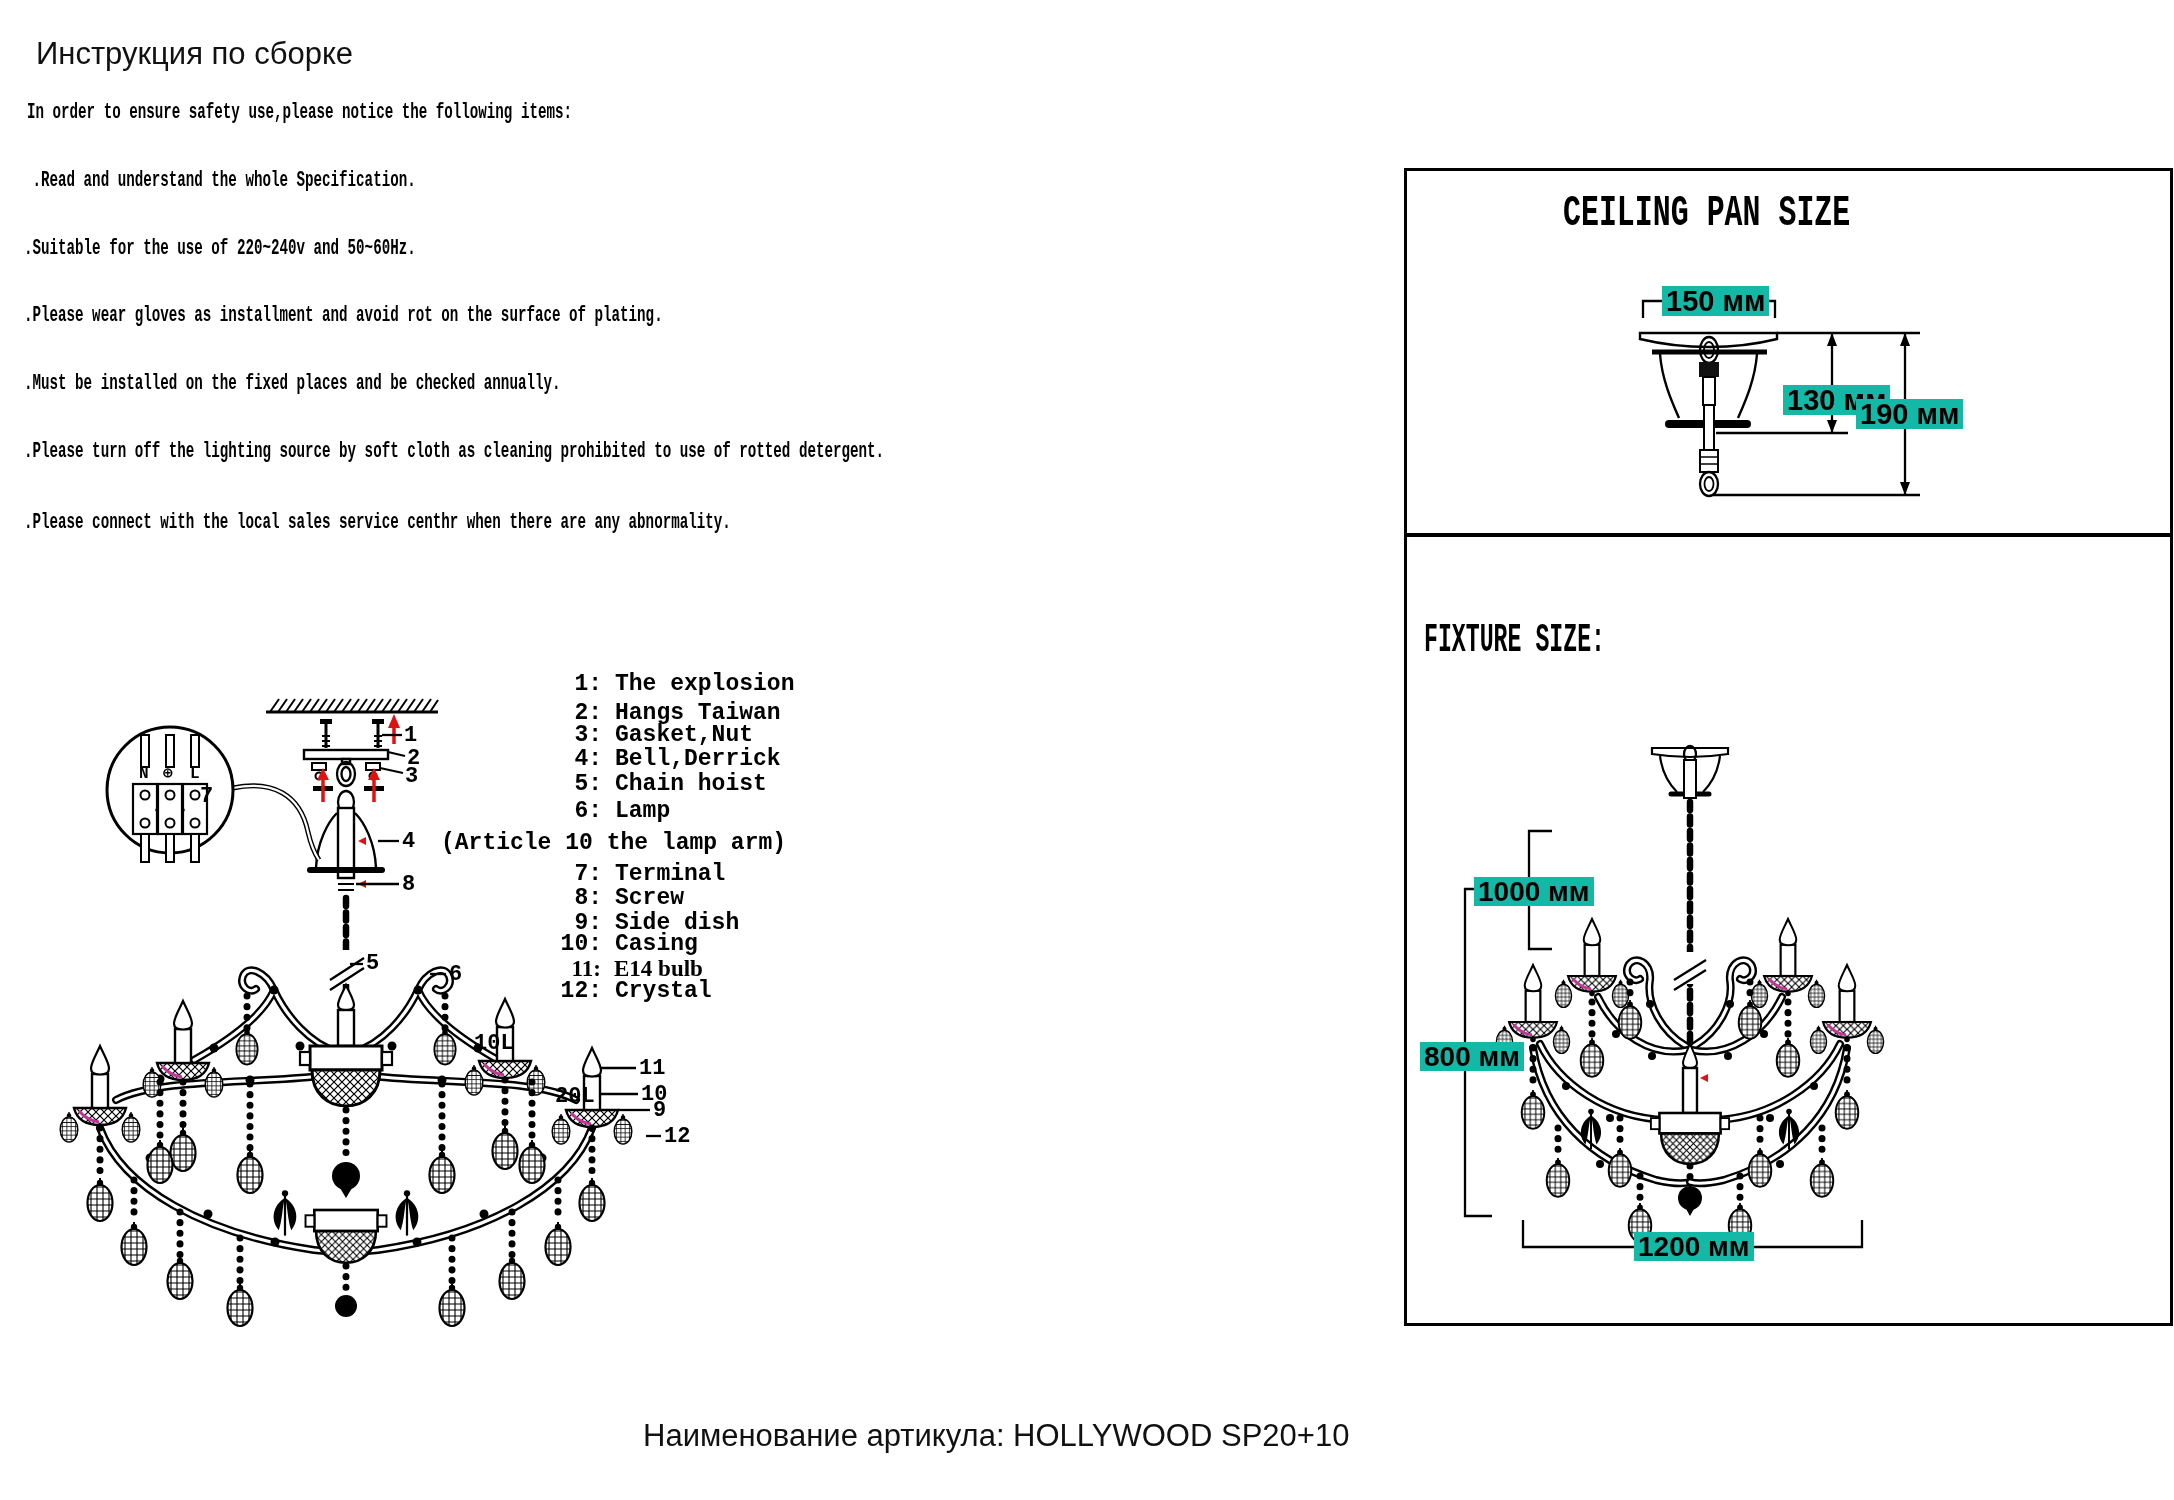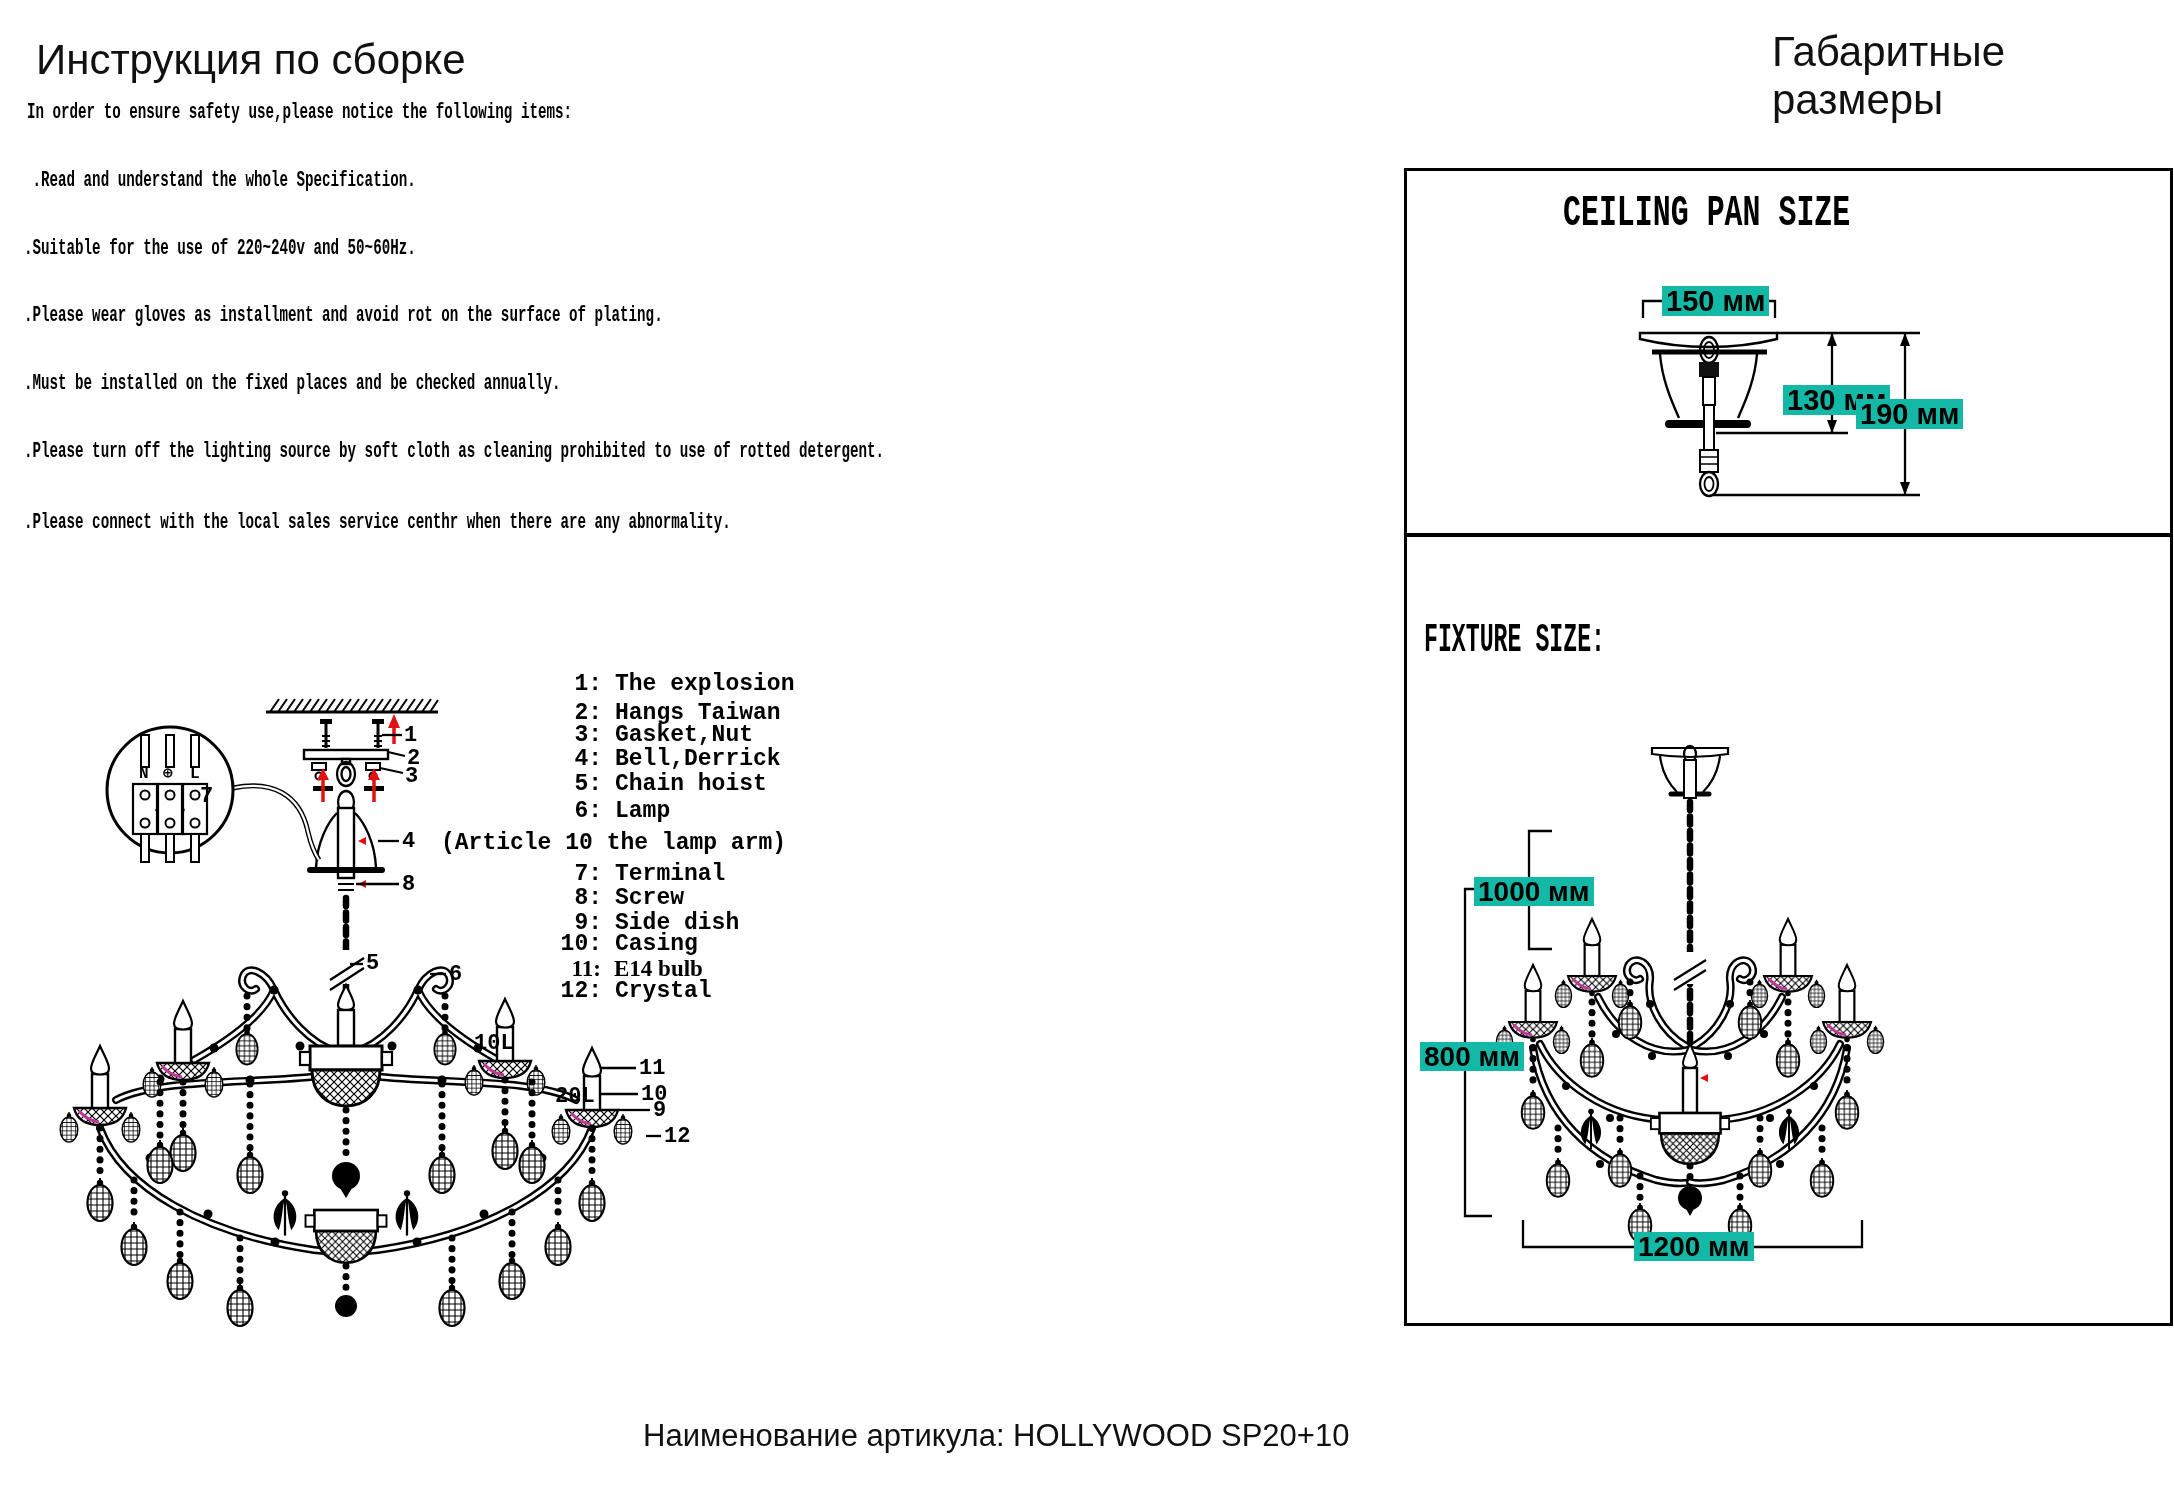--- a/index.html
+++ b/index.html
@@ -1,19 +1,19 @@
 <!DOCTYPE html>
 <html><head>
 <meta charset="utf-8">
 <style>
   html,body{margin:0;padding:0;background:#fff;}
   #page{position:relative;width:2174px;height:1500px;background:#fff;overflow:hidden;
         font-family:"Liberation Sans",sans-serif;color:#000;}
   .abs{position:absolute;}
-  .pagetitle{font-size:42px;color:#111;}
+  .pagetitle{font-size:31px;color:#111;}
   .sline{font:bold 21.5px "Liberation Mono",monospace;transform:scaleX(.66);
          transform-origin:0 0;white-space:pre;color:#000;}
   .prow{position:absolute;display:flex;font:bold 23px "Liberation Mono",monospace;white-space:pre;}
   .pn{width:152px;text-align:right;}
   .pl{padding-left:13px;}
   .artnote{position:absolute;font:bold 23px "Liberation Mono",monospace;white-space:pre;}
   .callout{position:absolute;font:bold 22px "Liberation Mono",monospace;line-height:1;}
   .tlabel{position:absolute;font:bold 16px "Liberation Mono",monospace;line-height:1;}
   .dim{position:absolute;font-weight:bold;font-size:29px;line-height:1.05;background:#14b8a6;
        padding:0 4px;white-space:nowrap;}
@@ -79,21 +79,20 @@
       <g id="leaf">
         <path d="M0,2 C-13,10 -17,26 -7,38 C-3,28 -3,12 0,2 Z" fill="#000"></path>
         <path d="M0,2 C13,10 17,26 7,38 C3,28 3,12 0,2 Z" fill="#000"></path>
         <line x1="0" y1="0" x2="0" y2="44" stroke="#000" stroke-width="2.5"></line>
         <circle cx="0" cy="-3" r="3.5" fill="#000"></circle>
       </g>
     </defs>
   </svg>
 
   <div class="abs pagetitle" style="left:36px;top:36px;">Инструкция по сборке</div>
-  <div class="abs pagetitle" style="left:1772px;top:28px;">Габаритные размеры</div>
 
   <div>
     <div class="abs sline" style="left:27px;top:100px;">In order to ensure safety use,please notice the following items:</div>
     <div class="abs sline" style="left:24px;top:168px;"> .Read and understand the whole Specification.</div>
     <div class="abs sline" style="left:24px;top:236px;">.Suitable for the use of 220~240v and 50~60Hz.</div>
     <div class="abs sline" style="left:24px;top:303px;">.Please wear gloves as installment and avoid rot on the surface of plating.</div>
     <div class="abs sline" style="left:24px;top:371px;">.Must be installed on the fixed places and be checked annually.</div>
     <div class="abs sline" style="left:24px;top:439px;">.Please turn off the lighting source by soft cloth as cleaning prohibited to use of rotted detergent.</div>
     <div class="abs sline" style="left:24px;top:510px;">.Please connect with the local sales service centhr when there are any abnormality.</div>
   </div>

